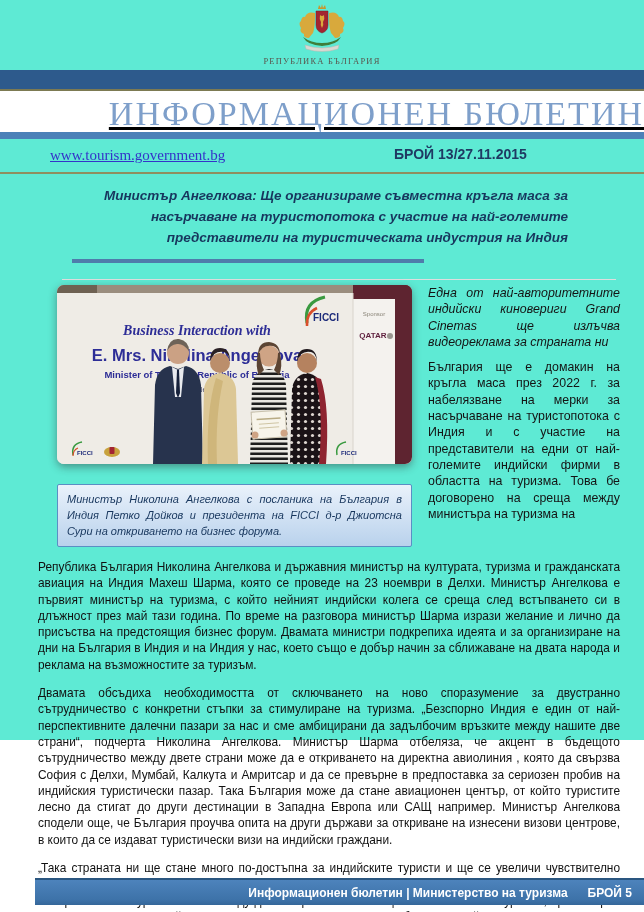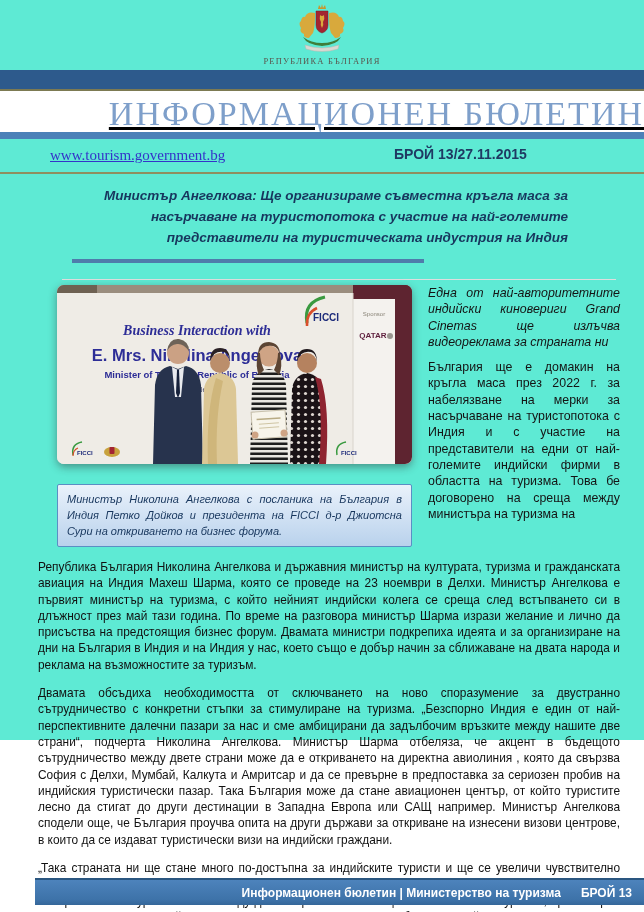--- a/index.html
+++ b/index.html
@@ -186,16 +186,16 @@
   </div>
 
   <div class="body-text">
     <p>Република България Николина Ангелкова и държавния министър на културата, туризма и гражданската авиация на Индия Махеш Шарма, която се проведе на 23 ноември в Делхи. Министър Ангелкова е първият министър на туризма, с който нейният индийски колега се среща след встъпването си в длъжност през май тази година.  По време на разговора министър Шарма изрази желание и лично да присъства на предстоящия бизнес форум. Двамата министри подкрепиха идеята и за организиране на дни на България в Индия и на Индия у нас, което също е добър начин за сближаване на двата народа и реклама на възможностите за туризъм.</p>
     <p>Двамата обсъдиха необходимостта от сключването на ново споразумение за двустранно сътрудничество с конкретни стъпки за стимулиране на туризма. „Безспорно Индия е един от най-перспективните далечни пазари за нас и сме амбицирани да задълбочим връзките между нашите две страни“, подчерта Николина Ангелкова. Министър Шарма отбеляза, че акцент в бъдещото сътрудничество между двете страни може да е откриването на директна авиолиния , която да свързва София с Делхи, Мумбай, Калкута и Амритсар и да се превърне в предпоставка за сериозен пробив на индийския туристически пазар. Така България може да стане авиационен център, от който туристите лесно да стигат до други дестинации в Западна Европа или САЩ например. Министър Ангелкова сподели още, че България проучва опита на други държави  за откриване на изнесени визови центрове, в които да се издават туристически визи на индийски граждани.</p>
     <p>„Така страната ни ще стане много по-достъпна за индийските туристи и ще се увеличи чувствително броят на пътуванията“, посочи министър Ангелкова.По-късно същия ден тя участва и във форум за насърчаване на туристопотока между двете страни и инвестиците в областта на туризма, организиран от Федерацията на индийските търговски камари (FICCI), която обединява най-големите представители на индийския  бизнес. Над</p>
   </div>
 
   <footer class="footer-bar">
     <span>Информационен бюлетин | Министерство на туризма</span>
-    <span class="footer-issue">БРОЙ 13</span>
+    <span class="footer-issue">БРОЙ 5</span>
   </footer>
 
 </div>
 
 </body></html>

